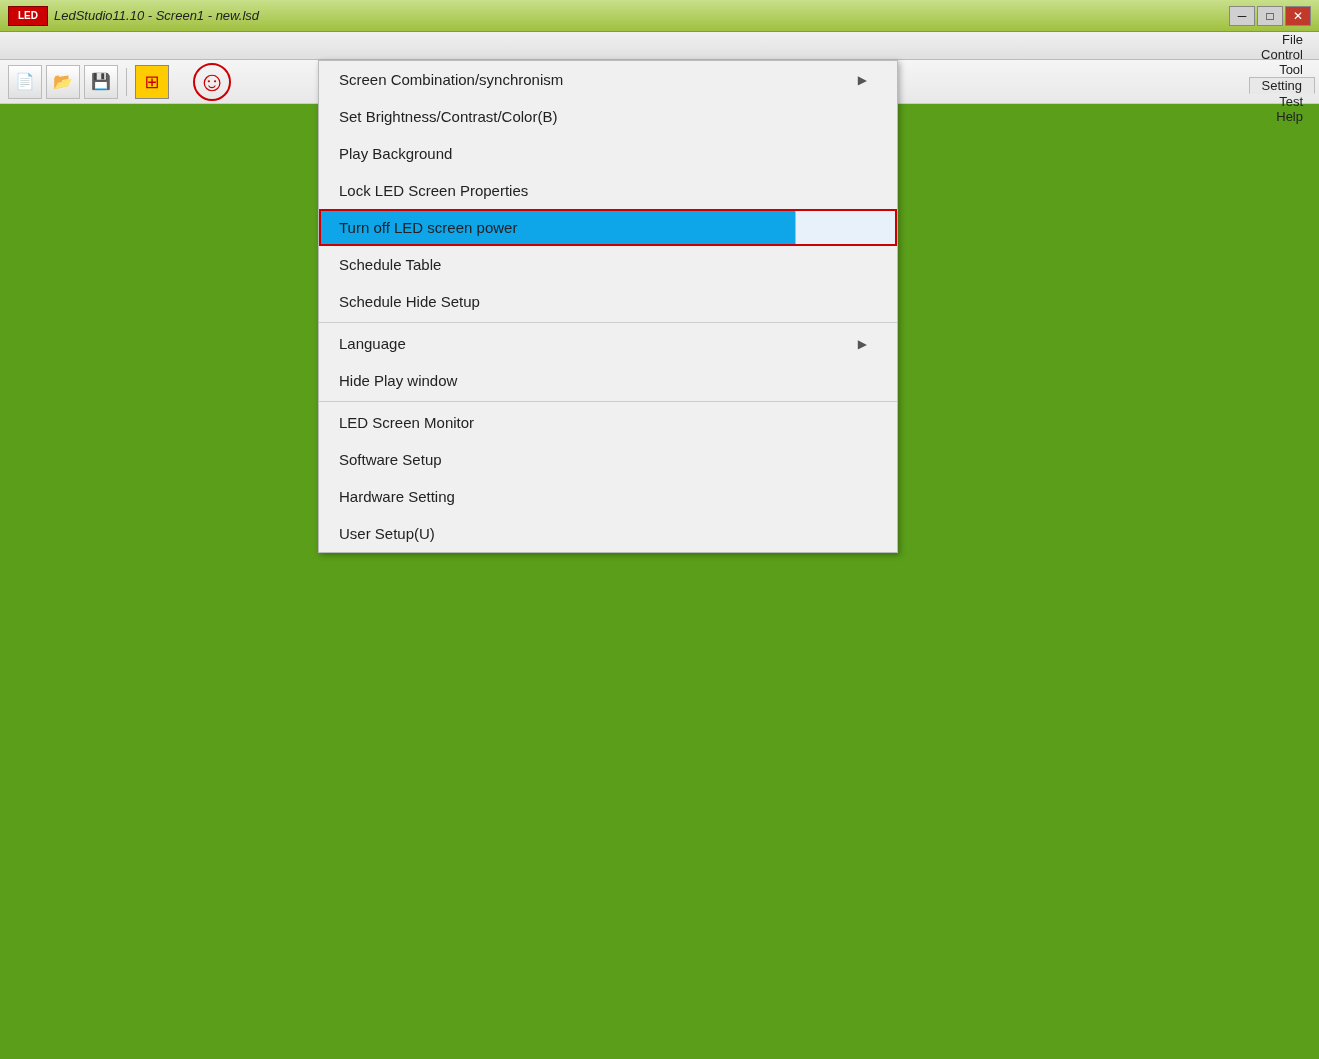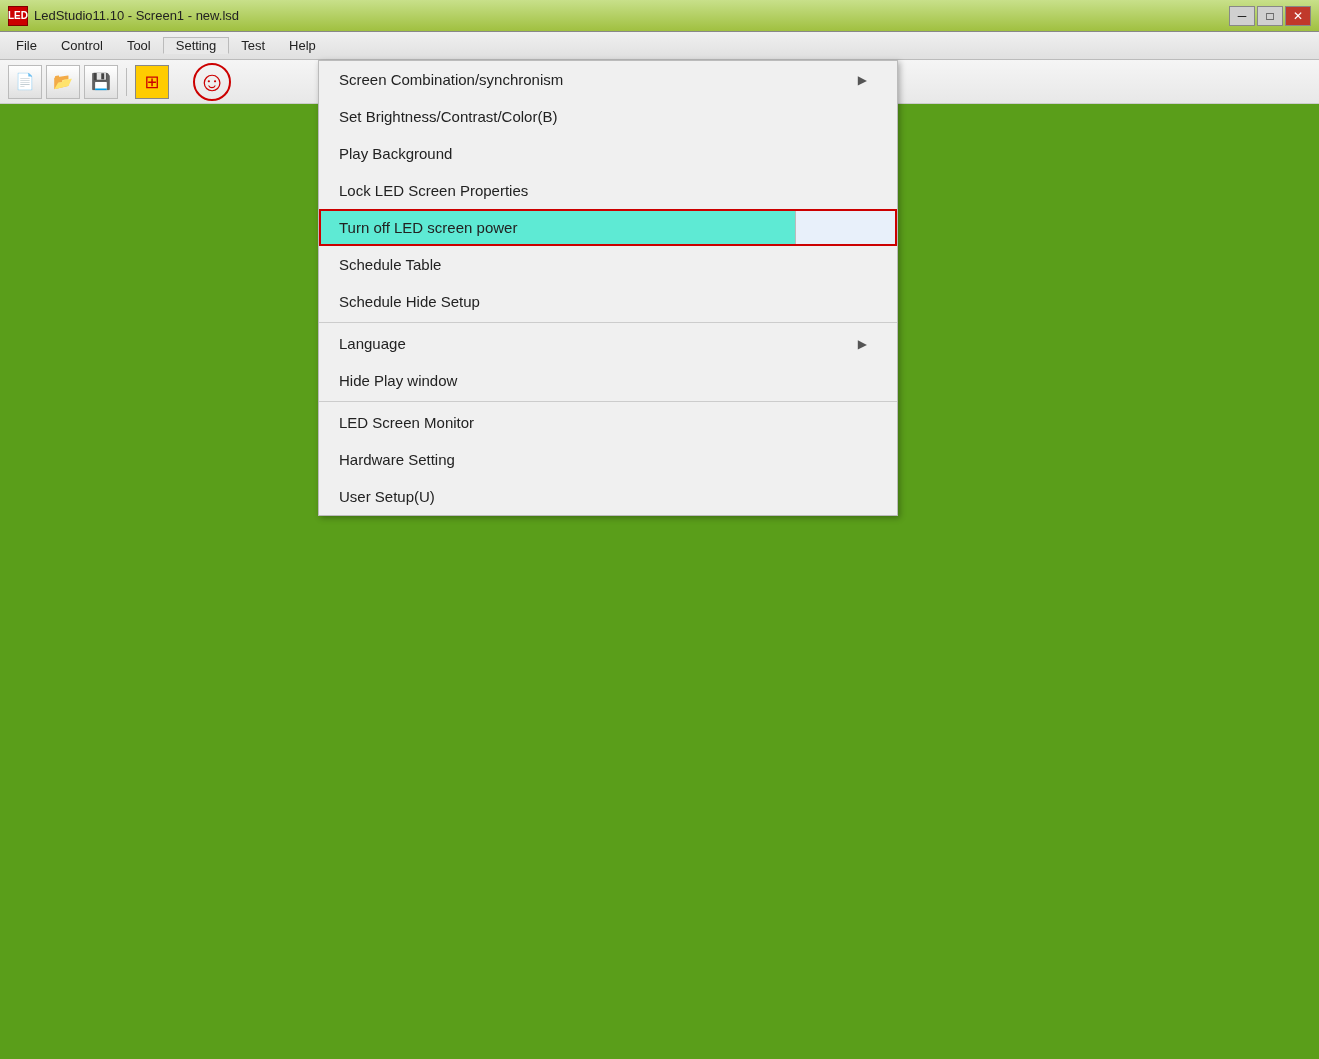--- a/index.html
+++ b/index.html
@@ -19,37 +19,38 @@
       background: linear-gradient(to bottom, #c8e08a, #a0c040);
       height: 32px;
       display: flex;
       align-items: center;
       padding: 0 8px;
       border-bottom: 1px solid #888;
       position: relative;
     }
 
     .title-bar-icon {
-      width: 20px;
+      width: 40px;
       height: 20px;
       margin-right: 6px;
       background: #cc0000;
       border: 1px solid #800000;
       display: flex;
       align-items: center;
       justify-content: center;
       font-size: 10px;
       color: white;
       font-weight: bold;
     }
 
     .title-bar-title {
       font-size: 13px;
       color: #222;
       flex: 1;
+      font-style: italic;
     }
 
     .title-bar-controls {
       display: flex;
       gap: 2px;
     }
 
     .title-btn {
       width: 26px;
       height: 20px;
@@ -65,23 +66,24 @@
     .title-btn.close {
       background: #c0392b;
       color: white;
     }
 
     
     .menu-bar {
       background: linear-gradient(to bottom, #f0f0f0, #e0e0e0);
       height: 28px;
       display: flex;
-      align-items: center;
+      align-items: flex-end;
       border-bottom: 1px solid #bbb;
       padding: 0 4px;
+      flex-direction: column;
     }
 
     .menu-item {
       padding: 0 12px;
       display: flex;
       align-items: center;
       cursor: pointer;
       font-size: 13px;
       color: #222;
       position: relative;
@@ -150,21 +152,21 @@
       font-size: 15px;
       color: #222;
       display: flex;
       align-items: center;
       justify-content: space-between;
       white-space: nowrap;
       gap: 27px;
     }
 
     .dropdown-item.highlighted {
-      background: #5eead4;
+      background: #0ea5e9;
       border: 2px solid #cc0000;
       padding: 8px 28px 8px 18px;
       position: relative;
     }
 
     .dropdown-item.highlighted::after {
       content: '';
       position: absolute;
       right: 360px;
       top: 0;
@@ -270,20 +272,23 @@
   <div class="dropdown-item">
     <span>Hide Play window</span>
   </div>
   <div class="dropdown-separator"></div>
 
   <div class="dropdown-item">
     <span>LED Screen Monitor</span>
   </div>
 
 
+  <div class="dropdown-item">
+    <span>Software Setup</span>
+  </div>
 
   <div class="dropdown-item">
     <span>Hardware Setting</span>
   </div>
 
   <div class="dropdown-item">
     <span>User Setup(U)</span>
   </div>
 </div>
 

